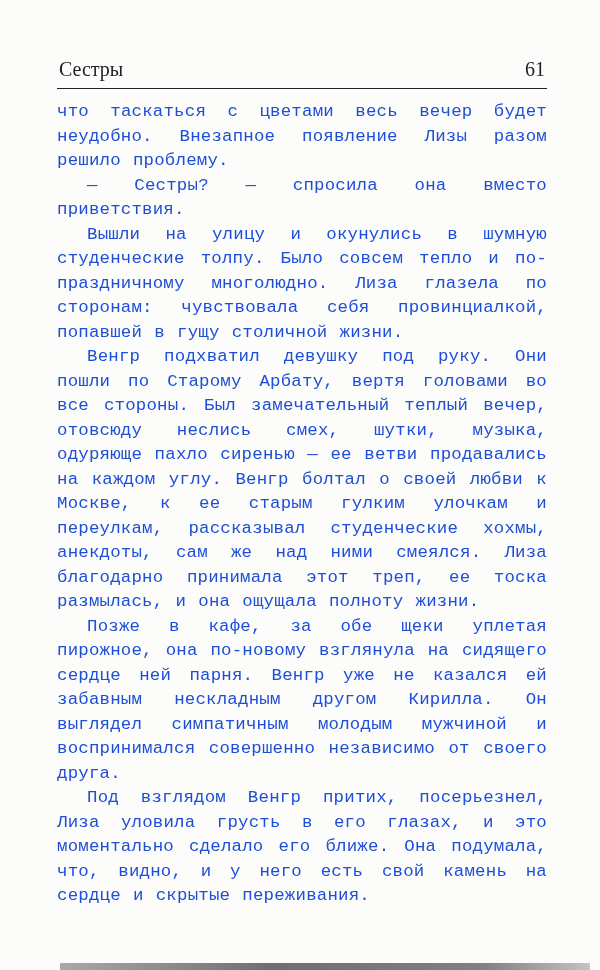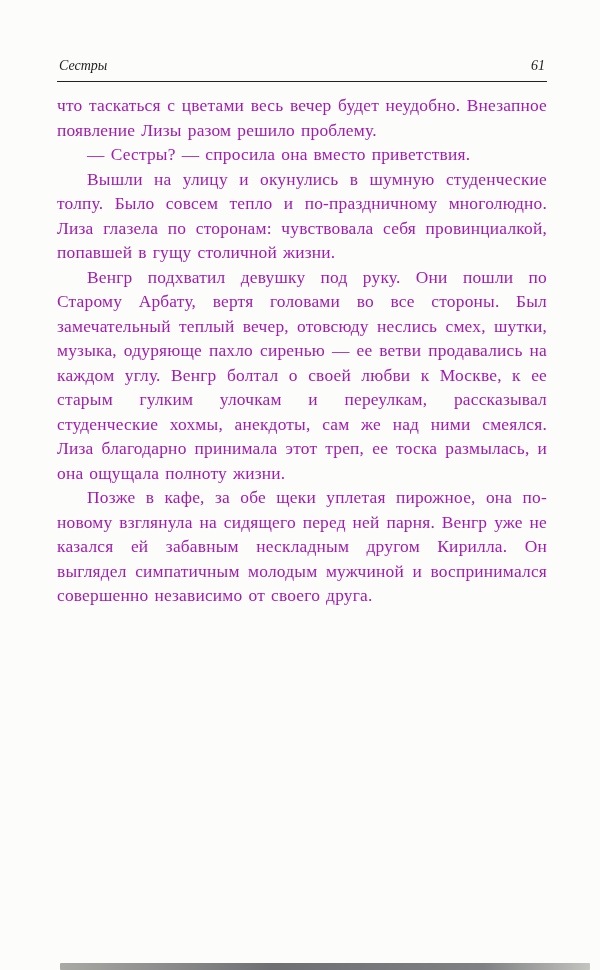--- a/index.html
+++ b/index.html
@@ -23,36 +23,36 @@
   .content {
     position: absolute;
     left: 57px;
     right: 53px;
     top: 58px;
   }
   .page-header {
     display: flex;
     justify-content: space-between;
     align-items: flex-start;
-    font-style: italic;
-    font-size: 14px;
+    font-size: 20px;
     color: #222;
     padding: 0 2px;
   }
   .header-rule {
     border: 0;
     border-top: 1.6px solid #222;
     margin: 7px 0 11px 0;
   }
   .page-body {
     font-size: 17.4px;
     line-height: 24.5px;
     letter-spacing: 0.2px;
     word-spacing: 1.5px;
-    color: #a21caf;
+    color: #1d4ed8;
+    font-family: Liberation Mono, monospace;
   }
   .page-body p.para {
     margin: 0;
     text-align: justify;
   }
   .page-body p.indent {
     text-indent: 30px;
   }
   .scan-edge {
     position: absolute;
@@ -76,19 +76,20 @@
       <span>61</span>
     </div>
 
     <hr class="header-rule">
 
     <div class="page-body">
         <p class="para">что таскаться с цветами весь вечер будет неудобно. Внезапное появление Лизы разом решило проблему.</p>
         <p class="para indent">— Сестры? — спросила она вместо приветствия.</p>
         <p class="para indent">Вышли на улицу и окунулись в шумную студенческие толпу. Было совсем тепло и по-праздничному многолюдно. Лиза глазела по сторонам: чувствовала себя провинциалкой, попавшей в гущу столичной жизни.</p>
         <p class="para indent">Венгр подхватил девушку под руку. Они пошли по Старому Арбату, вертя головами во все стороны. Был замечательный теплый вечер, отовсюду неслись смех, шутки, музыка, одуряюще пахло сиренью — ее ветви продавались на каждом углу. Венгр болтал о своей любви к Москве, к ее старым гулким улочкам и переулкам, рассказывал студенческие хохмы, анекдоты, сам же над ними смеялся. Лиза благодарно принимала этот треп, ее тоска размылась, и она ощущала полноту жизни.</p>
-        <p class="para indent">Позже в кафе, за обе щеки уплетая пирожное, она по-новому взглянула на сидящего перед ней парня. Венгр уже не казался ей забавным нескладным другом Кирилла. Он выглядел симпатичным молодым мужчиной и воспринимался совершенно независимо от своего друга.</p>
+        <p class="para indent">Позже в кафе, за обе щеки уплетая пирожное, она по-новому взглянула на сидящего сердце ней парня. Венгр уже не казался ей забавным нескладным другом Кирилла. Он выглядел симпатичным молодым мужчиной и воспринимался совершенно независимо от своего друга.</p>
+        <p class="para indent">Под взглядом Венгр притих, посерьезнел, Лиза уловила грусть в его глазах, и это моментально сделало его ближе. Она подумала, что, видно, и у него есть свой камень на сердце и скрытые переживания.</p>
       </div>
 
   </div>
 
   <div class="scan-edge"></div>
 </div>
 
 </body></html>

